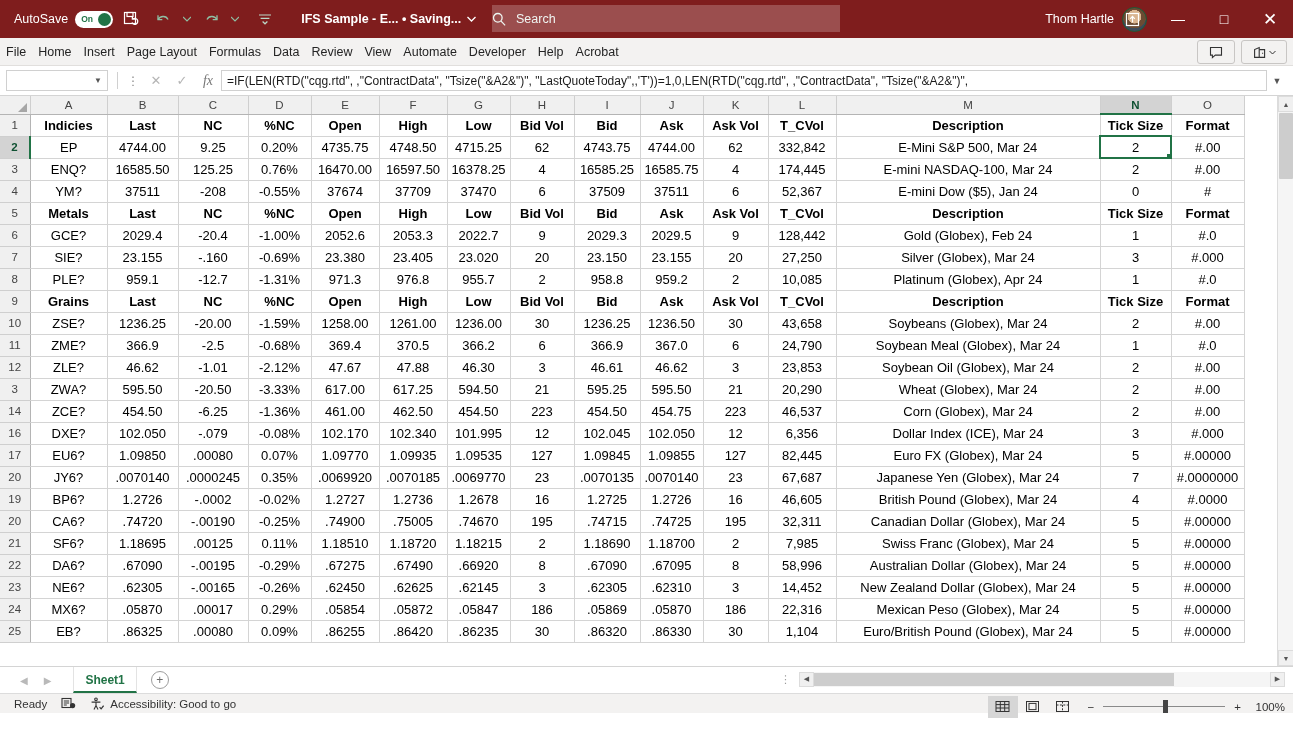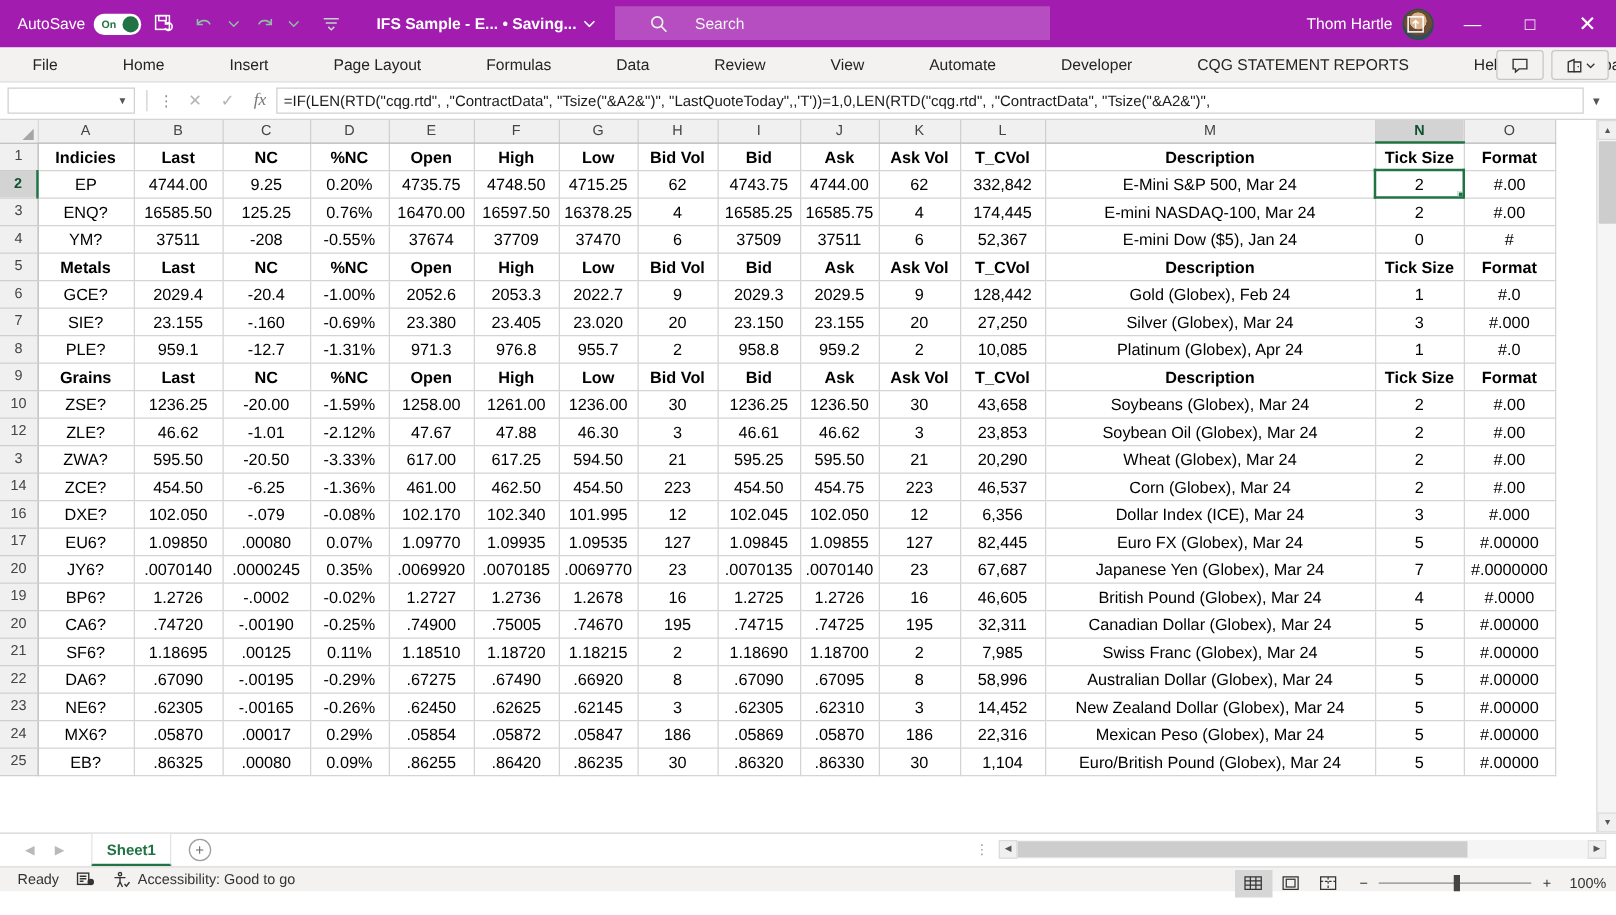--- a/index.html
+++ b/index.html
@@ -5,21 +5,21 @@
   * { box-sizing: border-box; margin: 0; padding: 0; }
   html, body {
     width: 1293px; height: 732px;
     font-family: "Liberation Sans", sans-serif;
     background: #fff; overflow: hidden;
   }
   body { position: relative; }
 
   
   .titlebar {
-    height: 38px; background: #a21caf; display: flex; align-items: center;
+    height: 38px; background: #7f1d1d; display: flex; align-items: center;
     color: #fff; font-size: 12.5px; position: relative;
   }
   .autosave-wrap { display:flex; align-items:center; gap:7px; margin-left:14px; }
   .autosave-label { font-size: 12.5px; }
   .toggle {
     width: 38px; height: 17px; border-radius: 9px; background: #fff;
     position: relative; display:flex; align-items:center;
   }
   .toggle .knob {
     position:absolute; right: 2px; width: 13px; height: 13px; border-radius: 50%;
@@ -35,21 +35,21 @@
   .tb-icon.dim { color: #8fbfa4; }
   .tb-icon svg { display:block; }
   .doc-title {
     margin-left: 22px; font-size: 12.5px; display:flex; align-items:center; gap:6px;
     white-space: nowrap;
     font-weight: bold;
   }
   .search-box {
     position:absolute; left: 492px; top: 5px; width: 348px; height: 27px;
     background: rgba(255,255,255,0.22); display:flex; align-items:center;
-    padding-left: 28px; gap: 22px; font-size: 12.5px; color: #f0f5f2;
+    padding-left: 0; gap: 10px; font-size: 12.5px; color: #f0f5f2;
   }
   .user-area {
     position:absolute; right: 146px; top: 0; height:38px; display:flex;
     align-items:center; gap: 8px; font-size: 12.5px;
   }
   .avatar {
     width: 25px; height: 25px; border-radius: 50%;
     background: radial-gradient(circle at 50% 38%, #d9b48f 0 36%, #6b4b33 38% 62%, #3c4a5a 64% 100%);
     border: 1px solid #1a5c38;
   }
@@ -57,21 +57,21 @@
   .wc { width: 46px; height: 38px; display:flex; align-items:center; justify-content:center;
         color:#fff; font-size: 14px; }
   .wc.close { font-size: 17px; }
 
   
   .ribbon {
     height: 28px; background: #f3f2f1; display:flex; align-items:center;
     font-size: 12.5px; color: #242424; position: relative;
     border-bottom: 1px solid #e1dfdd;
   }
-  .rtab { padding: 0 26px; height: 28px; line-height: 28px; white-space: nowrap; cursor: default; }
+  .rtab { padding: 0 6px; height: 28px; line-height: 28px; white-space: nowrap; cursor: default; }
   .ribbon-right { position:absolute; right: 6px; top:2px; display:flex; gap:6px; }
   .rbtn {
     width: 38px; height: 24px; border: 1px solid #c8c6c4; border-radius: 3px;
     background: #f3f2f1; display:flex; align-items:center; justify-content:center;
     color:#333; font-size: 12px;
   }
   .rbtn.wide { width: 46px; gap: 2px; }
 
   
   .formulabar {
@@ -279,21 +279,20 @@
   <div class="rtab">File</div>
   <div class="rtab">Home</div>
   <div class="rtab">Insert</div>
   <div class="rtab">Page Layout</div>
   <div class="rtab">Formulas</div>
   <div class="rtab">Data</div>
   <div class="rtab">Review</div>
   <div class="rtab">View</div>
   <div class="rtab">Automate</div>
   <div class="rtab">Developer</div>
-  <div class="rtab">CQG STATEMENT REPORTS</div>
   <div class="rtab">Help</div>
   <div class="rtab">Acrobat</div>
 
   <div class="ribbon-right">
     <div class="rbtn">
       <svg width="14" height="13" viewBox="0 0 14 13" fill="none" stroke="#333" stroke-width="1.1">
         <path d="M1.5 1.5h11v7.6H6.3L3.4 11.6V9.1H1.5z"></path>
       </svg>
     </div>
     <div class="rbtn wide">
@@ -538,20 +537,38 @@
           <td class="cell">30</td>
           <td class="cell">1236.25</td>
           <td class="cell">1236.50</td>
           <td class="cell">30</td>
           <td class="cell">43,658</td>
           <td class="cell">Soybeans (Globex), Mar 24</td>
           <td class="cell">2</td>
           <td class="cell">#.00</td>
         </tr>
         <tr>
+          <td class="rowhead">11</td>
+          <td class="cell">ZME?</td>
+          <td class="cell">366.9</td>
+          <td class="cell">-2.5</td>
+          <td class="cell">-0.68%</td>
+          <td class="cell">369.4</td>
+          <td class="cell">370.5</td>
+          <td class="cell">366.2</td>
+          <td class="cell">6</td>
+          <td class="cell">366.9</td>
+          <td class="cell">367.0</td>
+          <td class="cell">6</td>
+          <td class="cell">24,790</td>
+          <td class="cell">Soybean Meal (Globex), Mar 24</td>
+          <td class="cell">1</td>
+          <td class="cell">#.0</td>
+        </tr>
+        <tr>
           <td class="rowhead">12</td>
           <td class="cell">ZLE?</td>
           <td class="cell">46.62</td>
           <td class="cell">-1.01</td>
           <td class="cell">-2.12%</td>
           <td class="cell">47.67</td>
           <td class="cell">47.88</td>
           <td class="cell">46.30</td>
           <td class="cell">3</td>
           <td class="cell">46.61</td>

